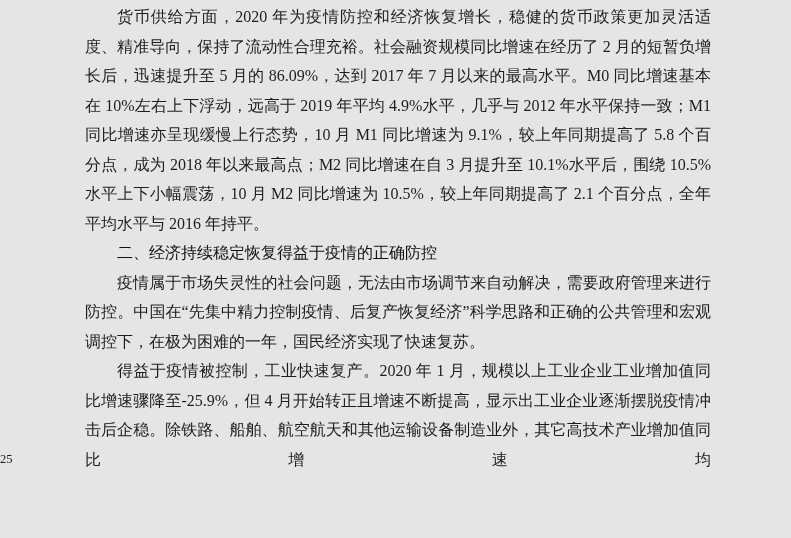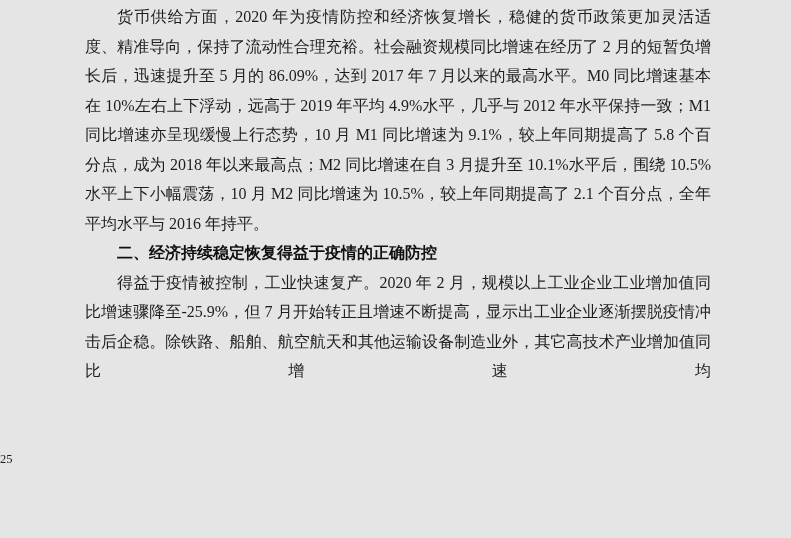--- a/index.html
+++ b/index.html
@@ -33,21 +33,21 @@
     margin: 0;
     font-size: 16px;
     line-height: 29.5px;
     color: #1d1d1d;
     text-align: justify;
     text-justify: inter-ideograph;
     text-indent: 2em;
     word-break: break-all;
   }
   .section-heading {
-    font-weight: 700;
+    font-weight: 400;
     color: #111111;
   }
   .continues {
     text-align-last: justify;
   }
   .page-footer {
     position: absolute;
     left: 0;
     top: 449px;
     width: 689px;
@@ -58,18 +58,19 @@
     line-height: 18px;
   }
 </style>
 </head>
 <body>
 
 <div class="doc-page">
   <div class="text-area">
     <p class="body-paragraph">货币供给方面，2020 年为疫情防控和经济恢复增长，稳健的货币政策更加灵活适度、精准导向，保持了流动性合理充裕。社会融资规模同比增速在经历了 2 月的短暂负增长后，迅速提升至 5 月的 86.09%，达到 2017 年 7 月以来的最高水平。M0 同比增速基本在 10%左右上下浮动，远高于 2019 年平均 4.9%水平，几乎与 2012 年水平保持一致；M1 同比增速亦呈现缓慢上行态势，10 月 M1 同比增速为 9.1%，较上年同期提高了 5.8 个百分点，成为 2018 年以来最高点；M2 同比增速在自 3 月提升至 10.1%水平后，围绕 10.5%水平上下小幅震荡，10 月 M2 同比增速为 10.5%，较上年同期提高了 2.1 个百分点，全年平均水平与 2016 年持平。</p>
     <p class="section-heading">二、经济持续稳定恢复得益于疫情的正确防控</p>
-    <p class="body-paragraph continues">得益于疫情被控制，工业快速复产。2020 年 2 月，规模以上工业企业工业增加值同比增速骤降至-25.9%，但 7 月开始转正且增速不断提高，显示出工业企业逐渐摆脱疫情冲击后企稳。除铁路、船舶、航空航天和其他运输设备制造业外，其它高技术产业增加值同比增速均</p>
+    <p class="body-paragraph">疫情属于市场失灵性的社会问题，无法由市场调节来自动解决，需要政府管理来进行防控。中国在“先集中精力控制疫情、后复产恢复经济”科学思路和正确的公共管理和宏观调控下，在极为困难的一年，国民经济实现了快速复苏。</p>
+    <p class="body-paragraph continues">得益于疫情被控制，工业快速复产。2020 年 1 月，规模以上工业企业工业增加值同比增速骤降至-25.9%，但 4 月开始转正且增速不断提高，显示出工业企业逐渐摆脱疫情冲击后企稳。除铁路、船舶、航空航天和其他运输设备制造业外，其它高技术产业增加值同比增速均</p>
   </div>
   <div class="page-footer">
     <span class="page-number">25</span>
   </div>
 </div>
 
 </body></html>

